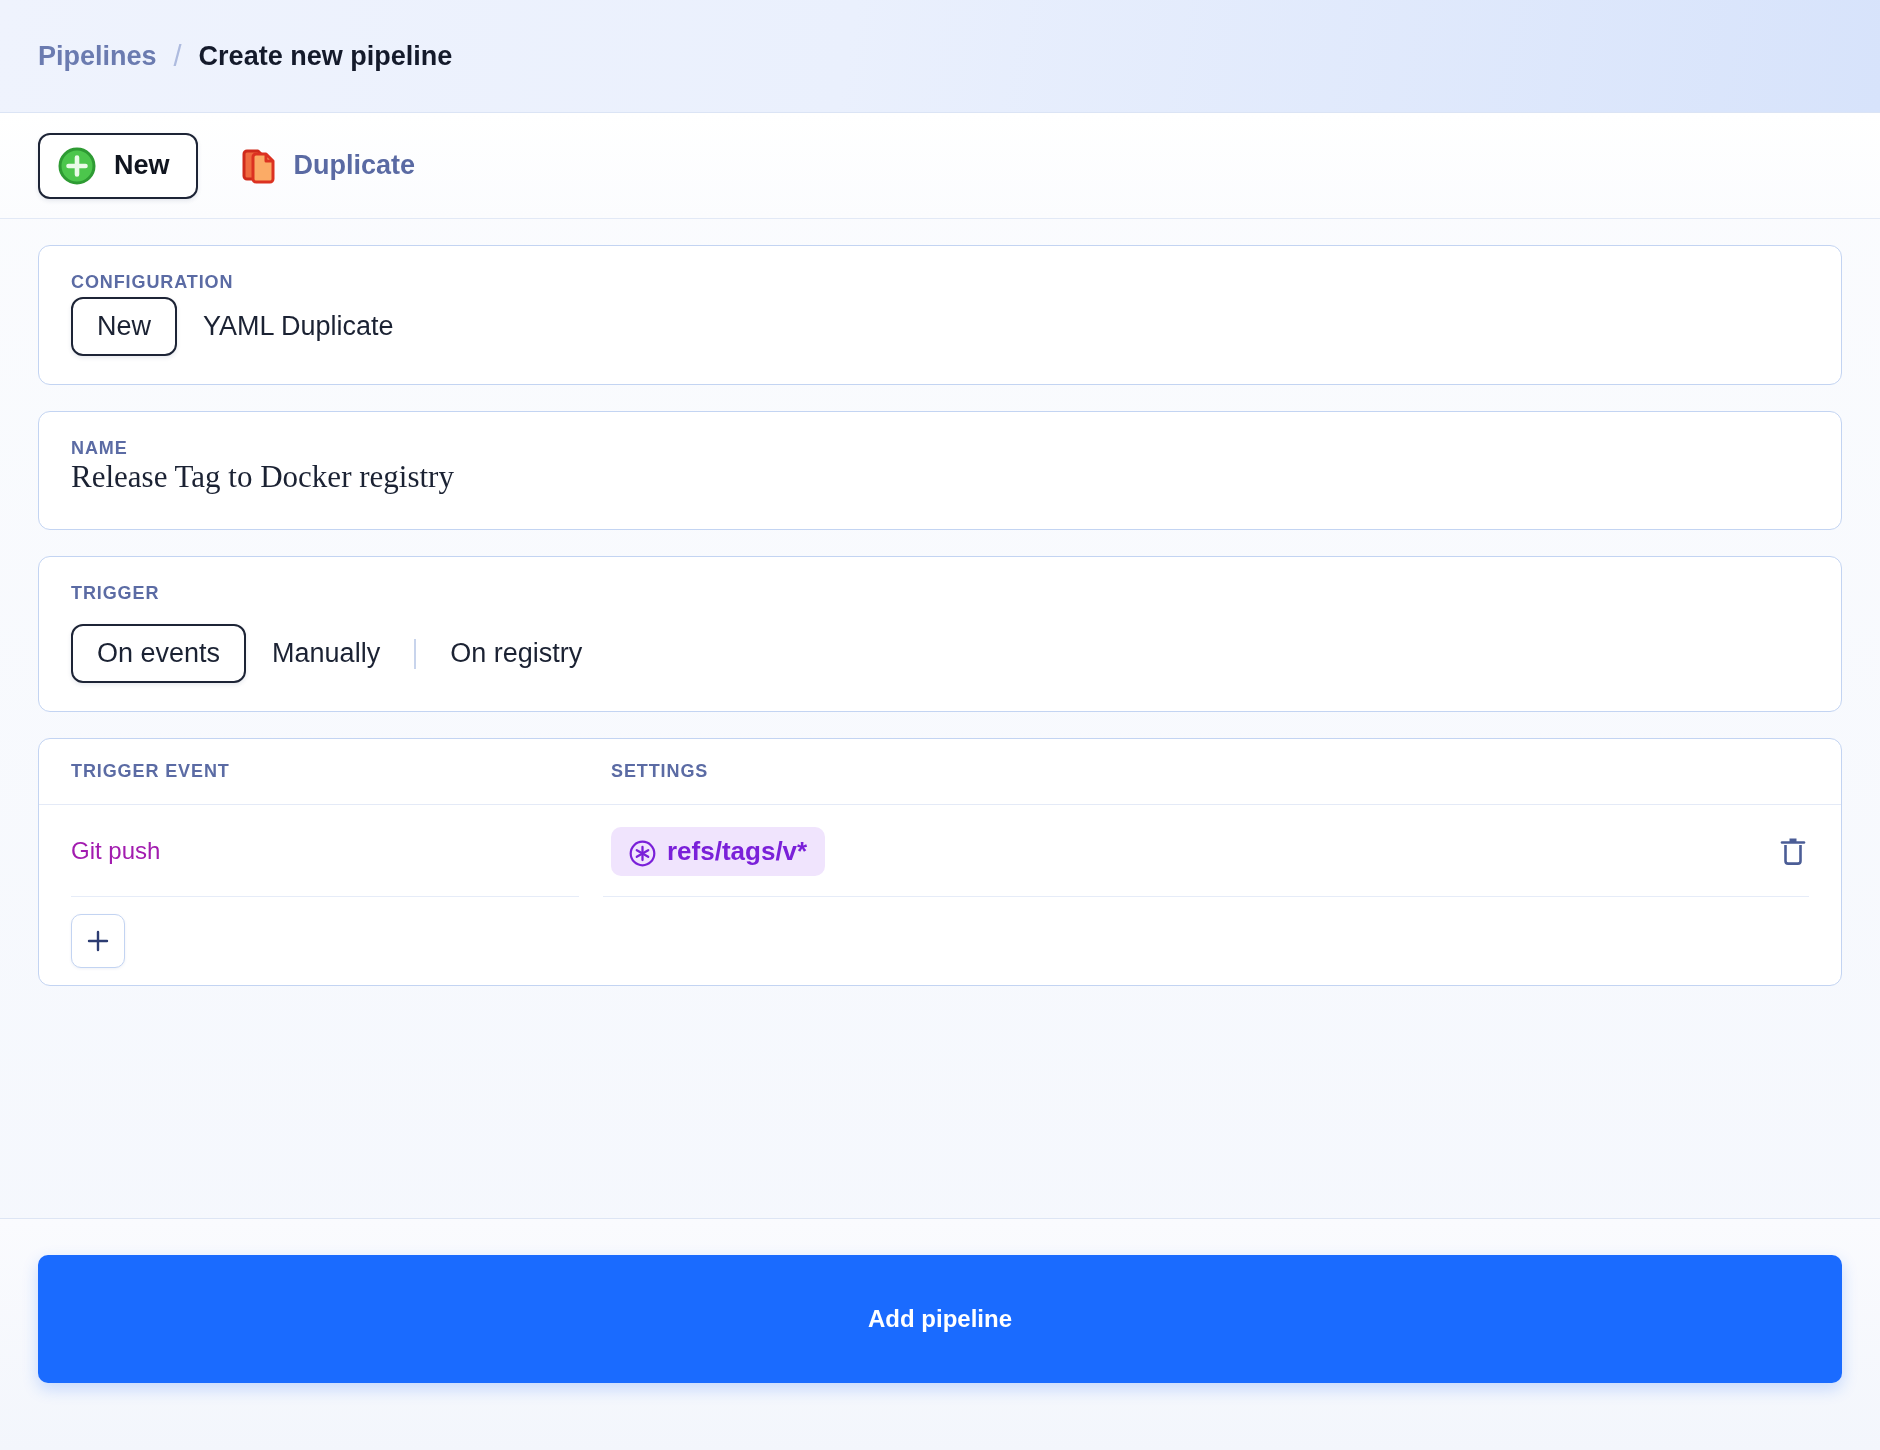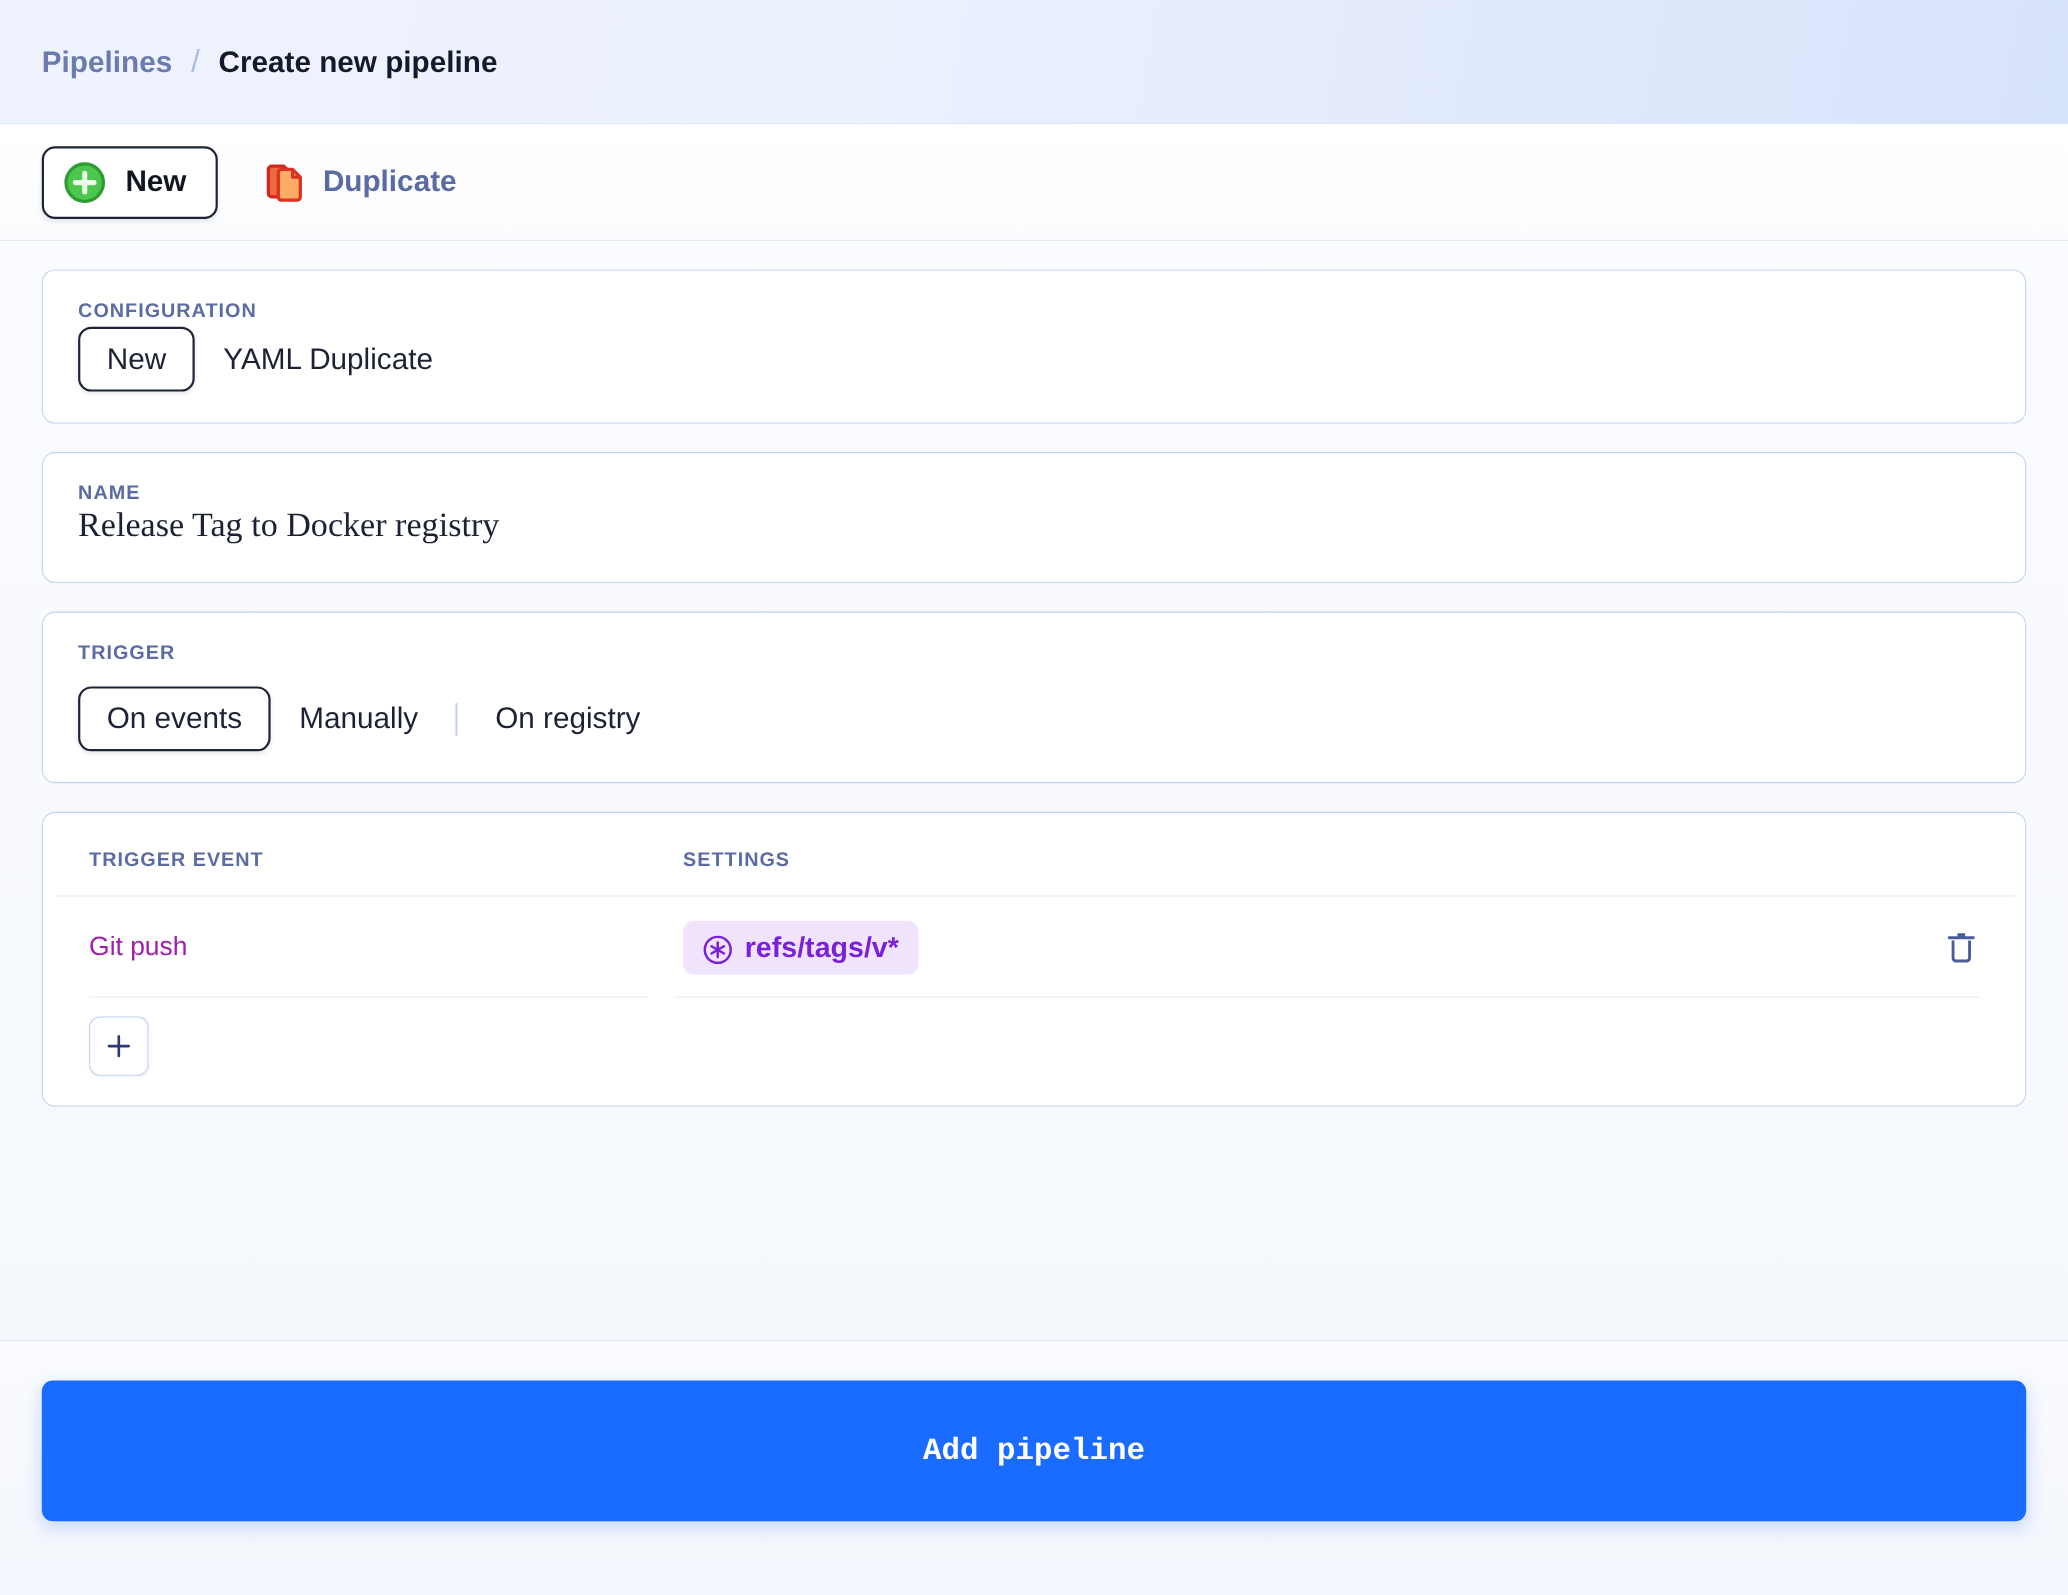--- a/index.html
+++ b/index.html
@@ -182,21 +182,21 @@
     font-family: Liberation Serif, serif;
     width: 100%;
     padding: 0;
   }
 
   
   .card-trigger { padding: 26px 32px 28px 32px; }
   .card-trigger .card-label { margin-bottom: 20px; }
 
   
-  .card-table { padding: 10px; }
+  .card-table { padding: 0; }
 
   .table-head {
     display: flex;
     align-items: center;
     height: 66px;
     padding: 0 32px;
     border-bottom: 1px solid #e4eaf7;
   }
   .th-trigger-event { width: 540px; flex: 0 0 540px; }
   .th-settings { flex: 1 1 auto; }
@@ -297,22 +297,22 @@
     padding: 36px 38px 0 38px;
   }
 
   .primary-btn {
     width: 100%;
     height: 128px;
     background: #1a6bff;
     color: #ffffff;
     border: none;
     border-radius: 10px;
-    font-family: Liberation Mono, monospace;
-    font-size: 28px;
+    font-family: Liberation Sans, sans-serif;
+    font-size: 24px;
     font-weight: 700;
     cursor: pointer;
     box-shadow: 0 6px 16px rgba(26,107,255,0.22);
     display: flex;
     align-items: center;
     justify-content: center;
   }
 </style>
 </head>
 <body>

